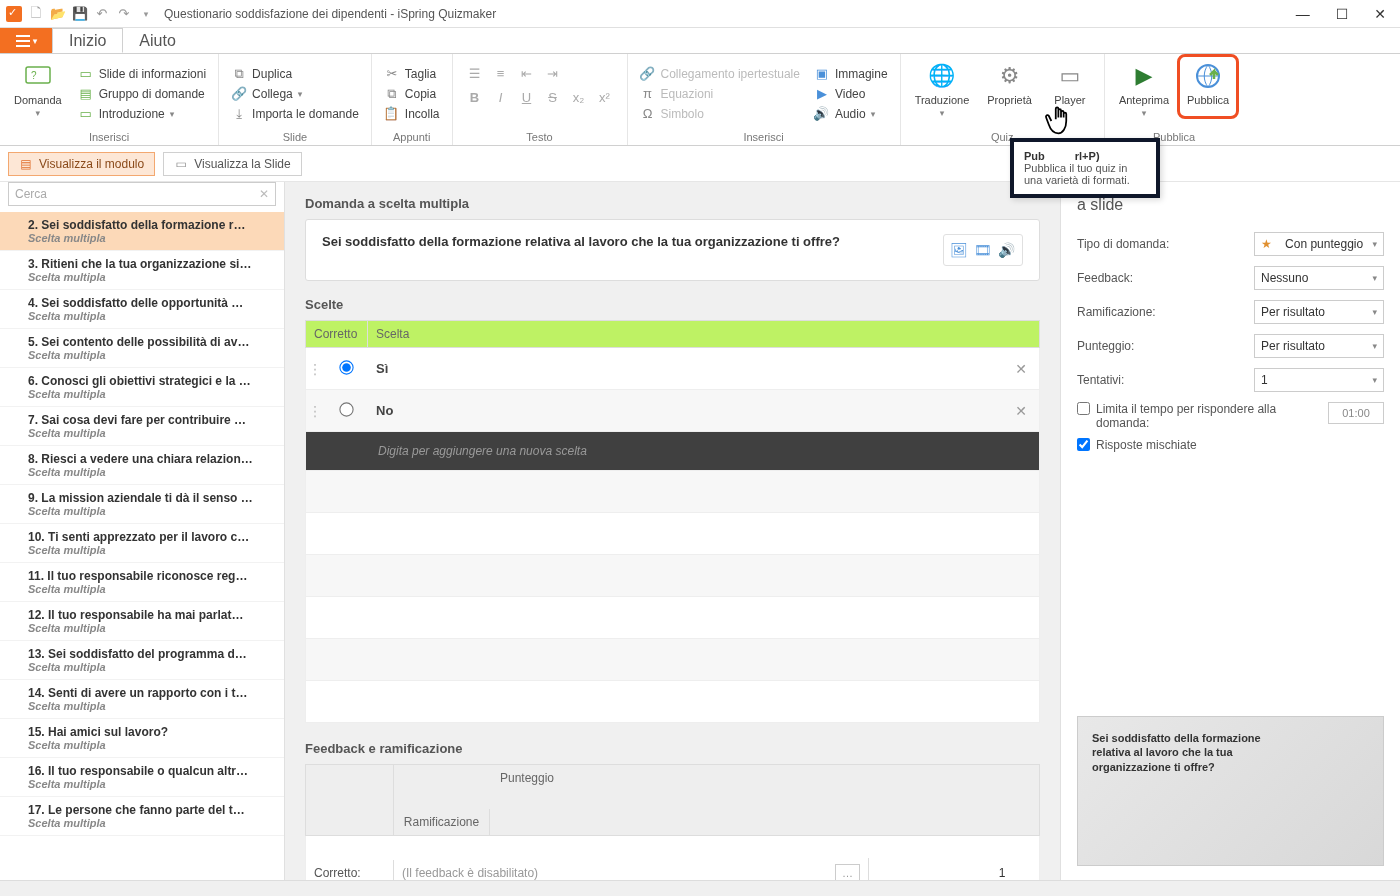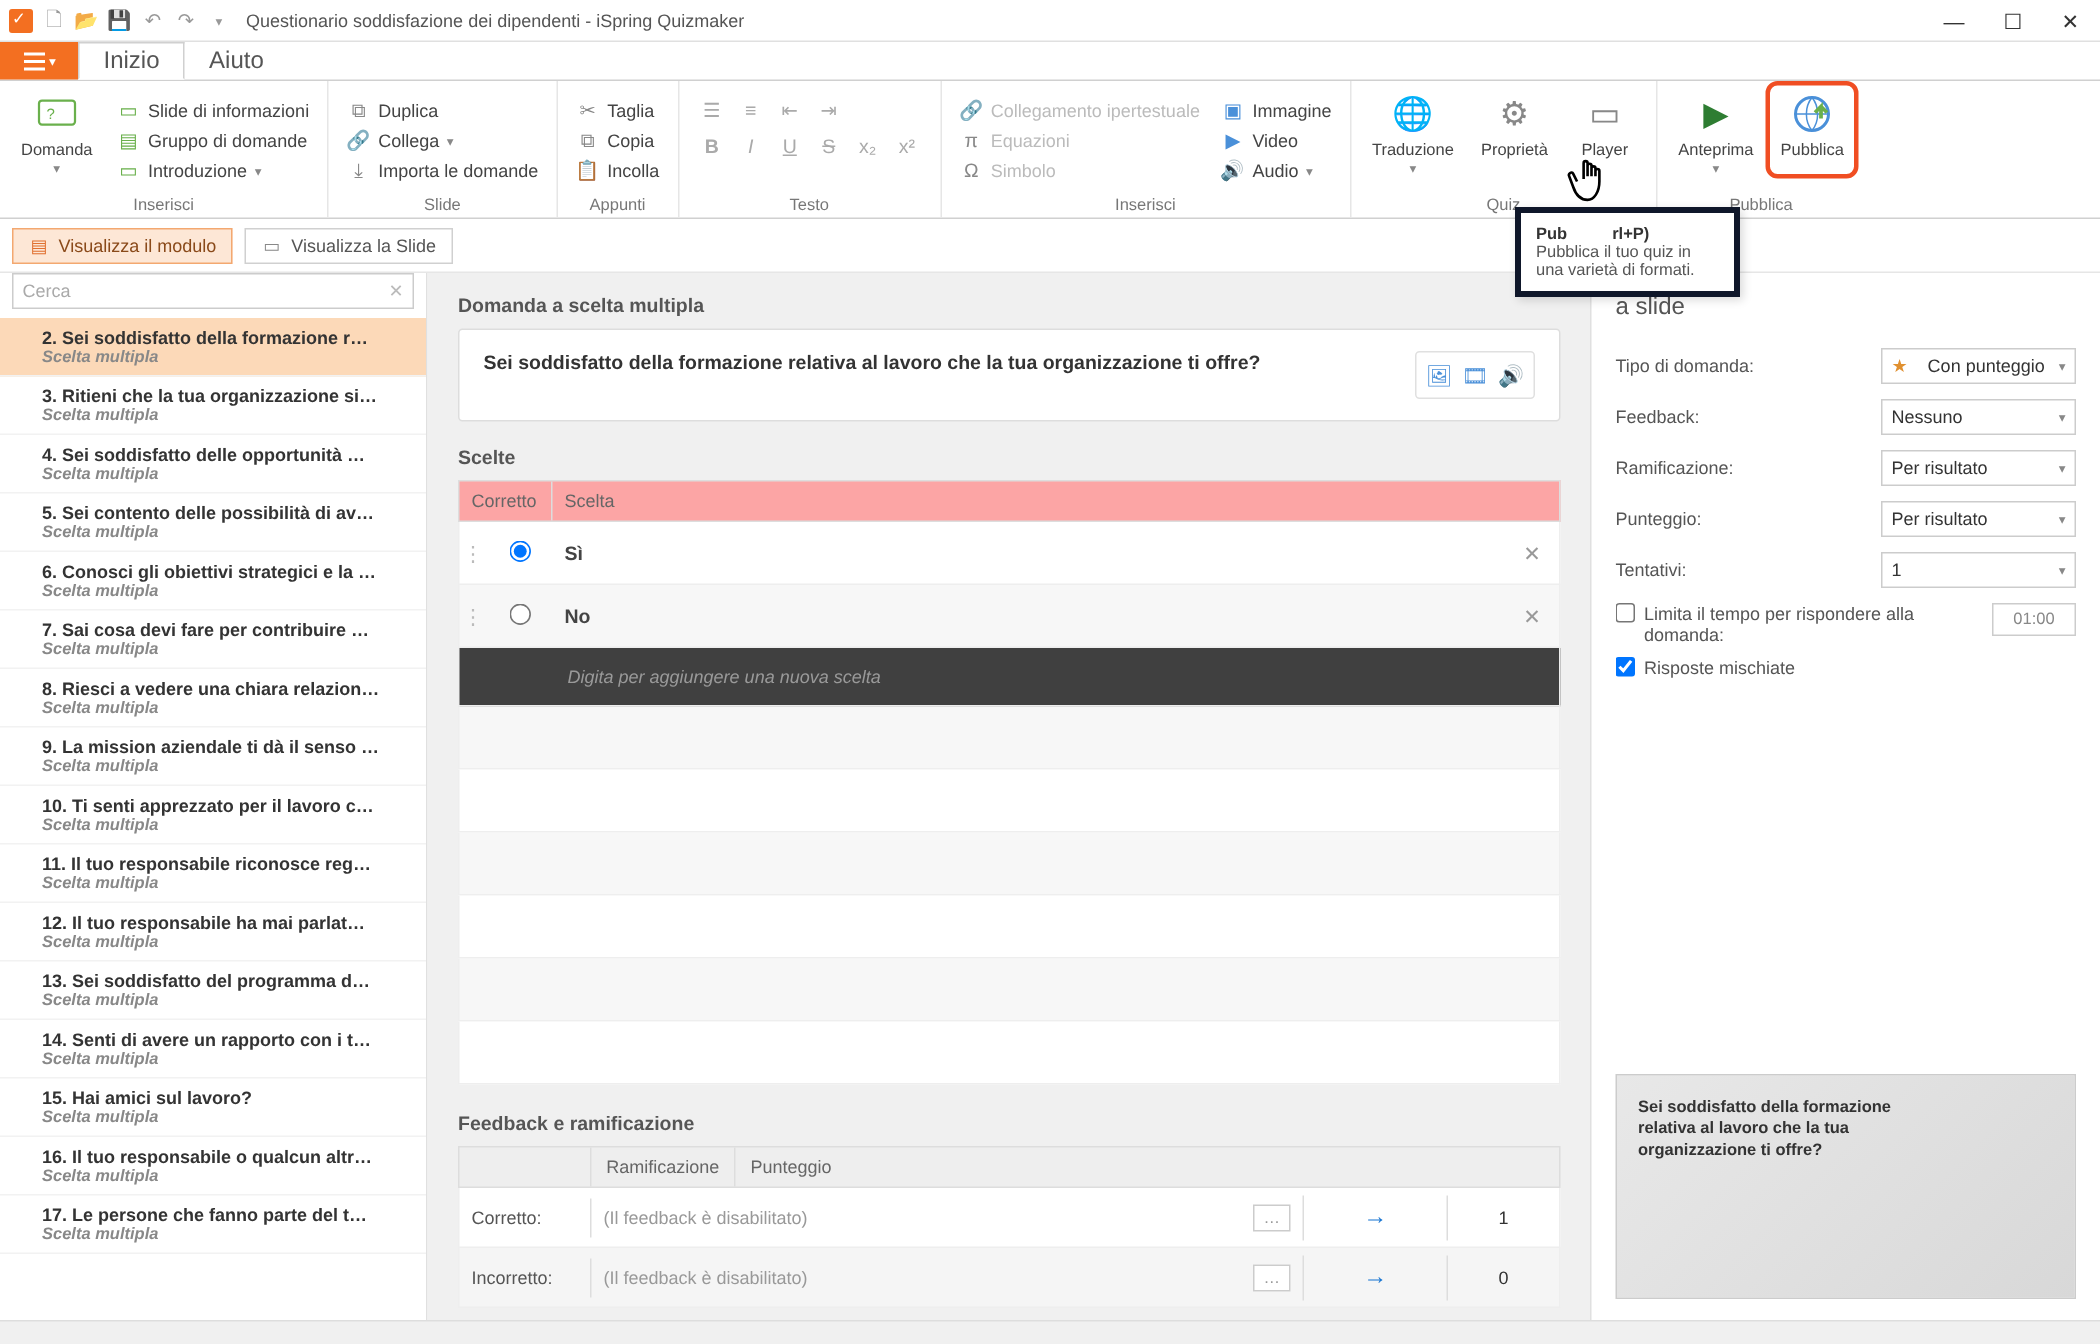--- a/index.html
+++ b/index.html
@@ -61,40 +61,40 @@
 
 .center { flex:1; background:#f0f0f0; padding: 14px 20px; overflow-y:auto; }
 .sectiontitle { font-size: 13px; font-weight: 600; color:#555; margin-bottom: 8px; }
 .card { background:#fff; border:1px solid #ddd; border-radius:3px; }
 .qheader { padding: 14px 16px; display:flex; align-items:flex-start; justify-content:space-between; }
 .qheader .qtext { font-weight:600; color:#333; font-size: 13px; flex:1; padding-right:10px; }
 .mediaicons { display:flex; gap:2px; border:1px solid #e0e0e0; border-radius:3px; padding:4px; }
 .mediaicons span { width:22px; height:22px; display:flex; align-items:center; justify-content:center; font-size:14px; }
 
 .choicestable { margin-top: 16px; }
-.choices-head { background:#fca5a5; border:1px solid #ddd; display:flex; font-size:12px; color:#666; }
+.choices-head { background:#bef264; border:1px solid #ddd; display:flex; font-size:12px; color:#666; }
 .ch-col1 { width:62px; padding:6px 8px; border-right:1px solid #ddd; }
 .ch-col2 { flex:1; padding:6px 8px; }
 .choice-row { display:flex; align-items:center; border:1px solid #eee; border-top:none; background:#fff; min-height:42px; }
 .choice-row.alt { background:#f7f7f7; }
 .choice-row .grip { width:18px; text-align:center; color:#bbb; font-size:14px; }
 .choice-row .radio { width:44px; text-align:center; }
 .choice-row .radio input { transform: scale(1.1); }
 .choice-row .ctext { flex:1; padding:0 8px; font-weight:600; color:#444; font-size:13px; }
 .choice-row .del { width:36px; text-align:center; color:#999; font-size:14px; }
 .choice-placeholder { padding: 12px 8px 12px 72px; color:#999; font-style:italic; border:1px solid #eee; border-top:none; background:#404040; }
 .stripes div { height:42px; border:1px solid #eee; border-top:none; }
 .stripes div:nth-child(odd){ background:#f7f7f7; }
 .stripes div:nth-child(even){ background:#fff; }
 
 .feedbacktable { margin-top: 18px; }
 .fb-head { background:#eee; border:1px solid #ddd; display:flex; font-size:12px; color:#666; }
 .fb-c0 { width:88px; padding:6px 8px; border-right:1px solid #ddd; }
 .fb-c1 { flex:1; padding:6px 8px; border-right:1px solid #ddd; }
-.fb-c2 { width:96px; padding:6px 8px; border-right:1px solid #ddd; text-align:center; }
+.fb-c2 { width:96px; padding:6px 8px; border-right:1px solid #ddd; text-align:center;margin-top:44px; }
 .fb-c3 { width:74px; padding:6px 8px; text-align:center; }
 .fb-row { display:flex; align-items:center; border:1px solid #eee; border-top:none; background:#fff; min-height:40px; }
 .fb-row.alt { background:#f5f5f5; }
 .fb-row .fb-c0 { color:#555; font-size:12px; }
 .fb-row .fb-c1 { color:#999; font-size:12px; display:flex; align-items:center; }
 .fb-row .fbbtn { margin-left:auto; border:1px solid #ccc; padding:2px 6px; font-size:11px; background:#fff; }
 .fb-row .fb-c2 { color:#1976d2; font-size:16px; text-align:center; }
 .fb-row .fb-c3 { text-align:center; }
 
 

